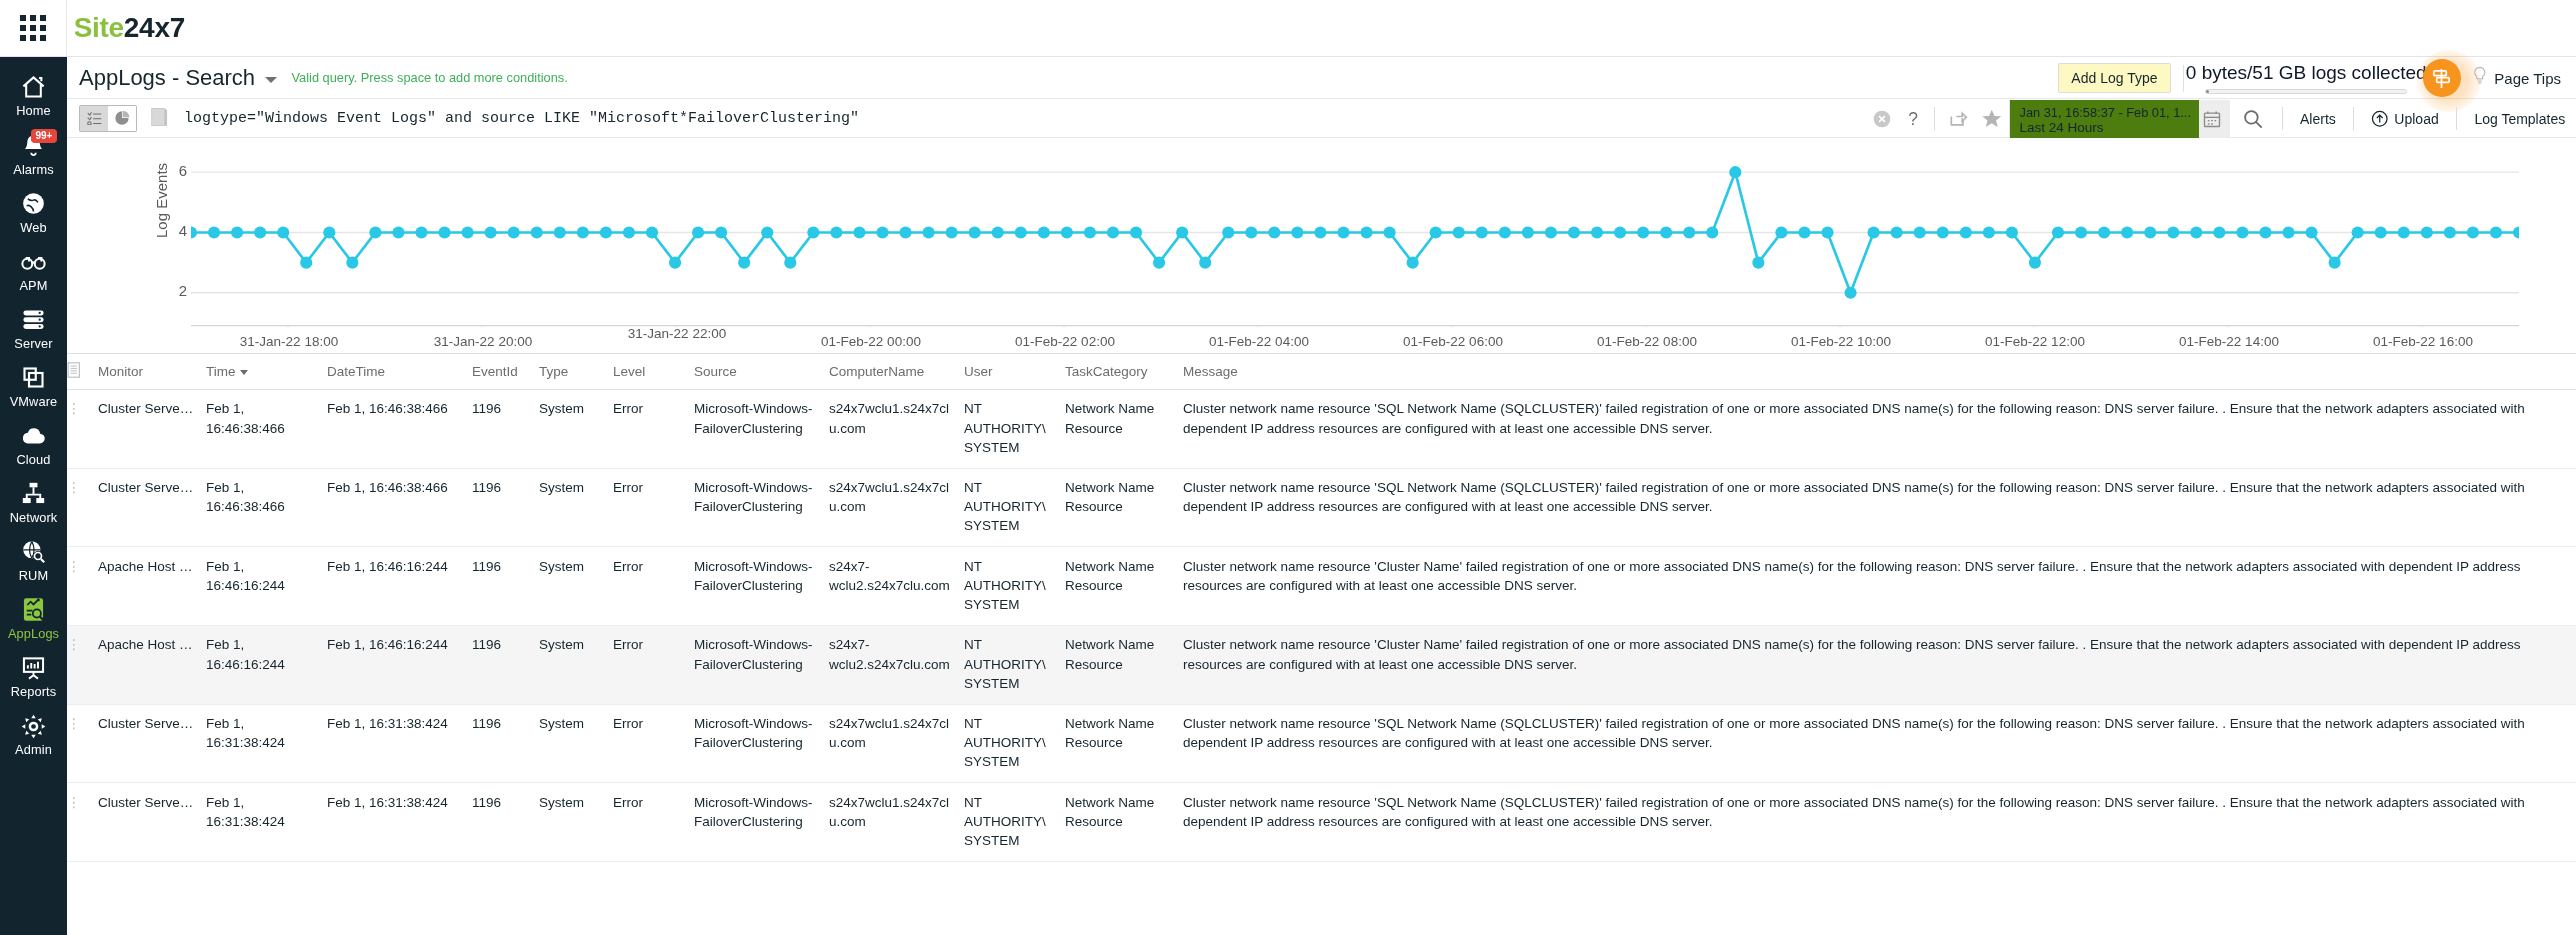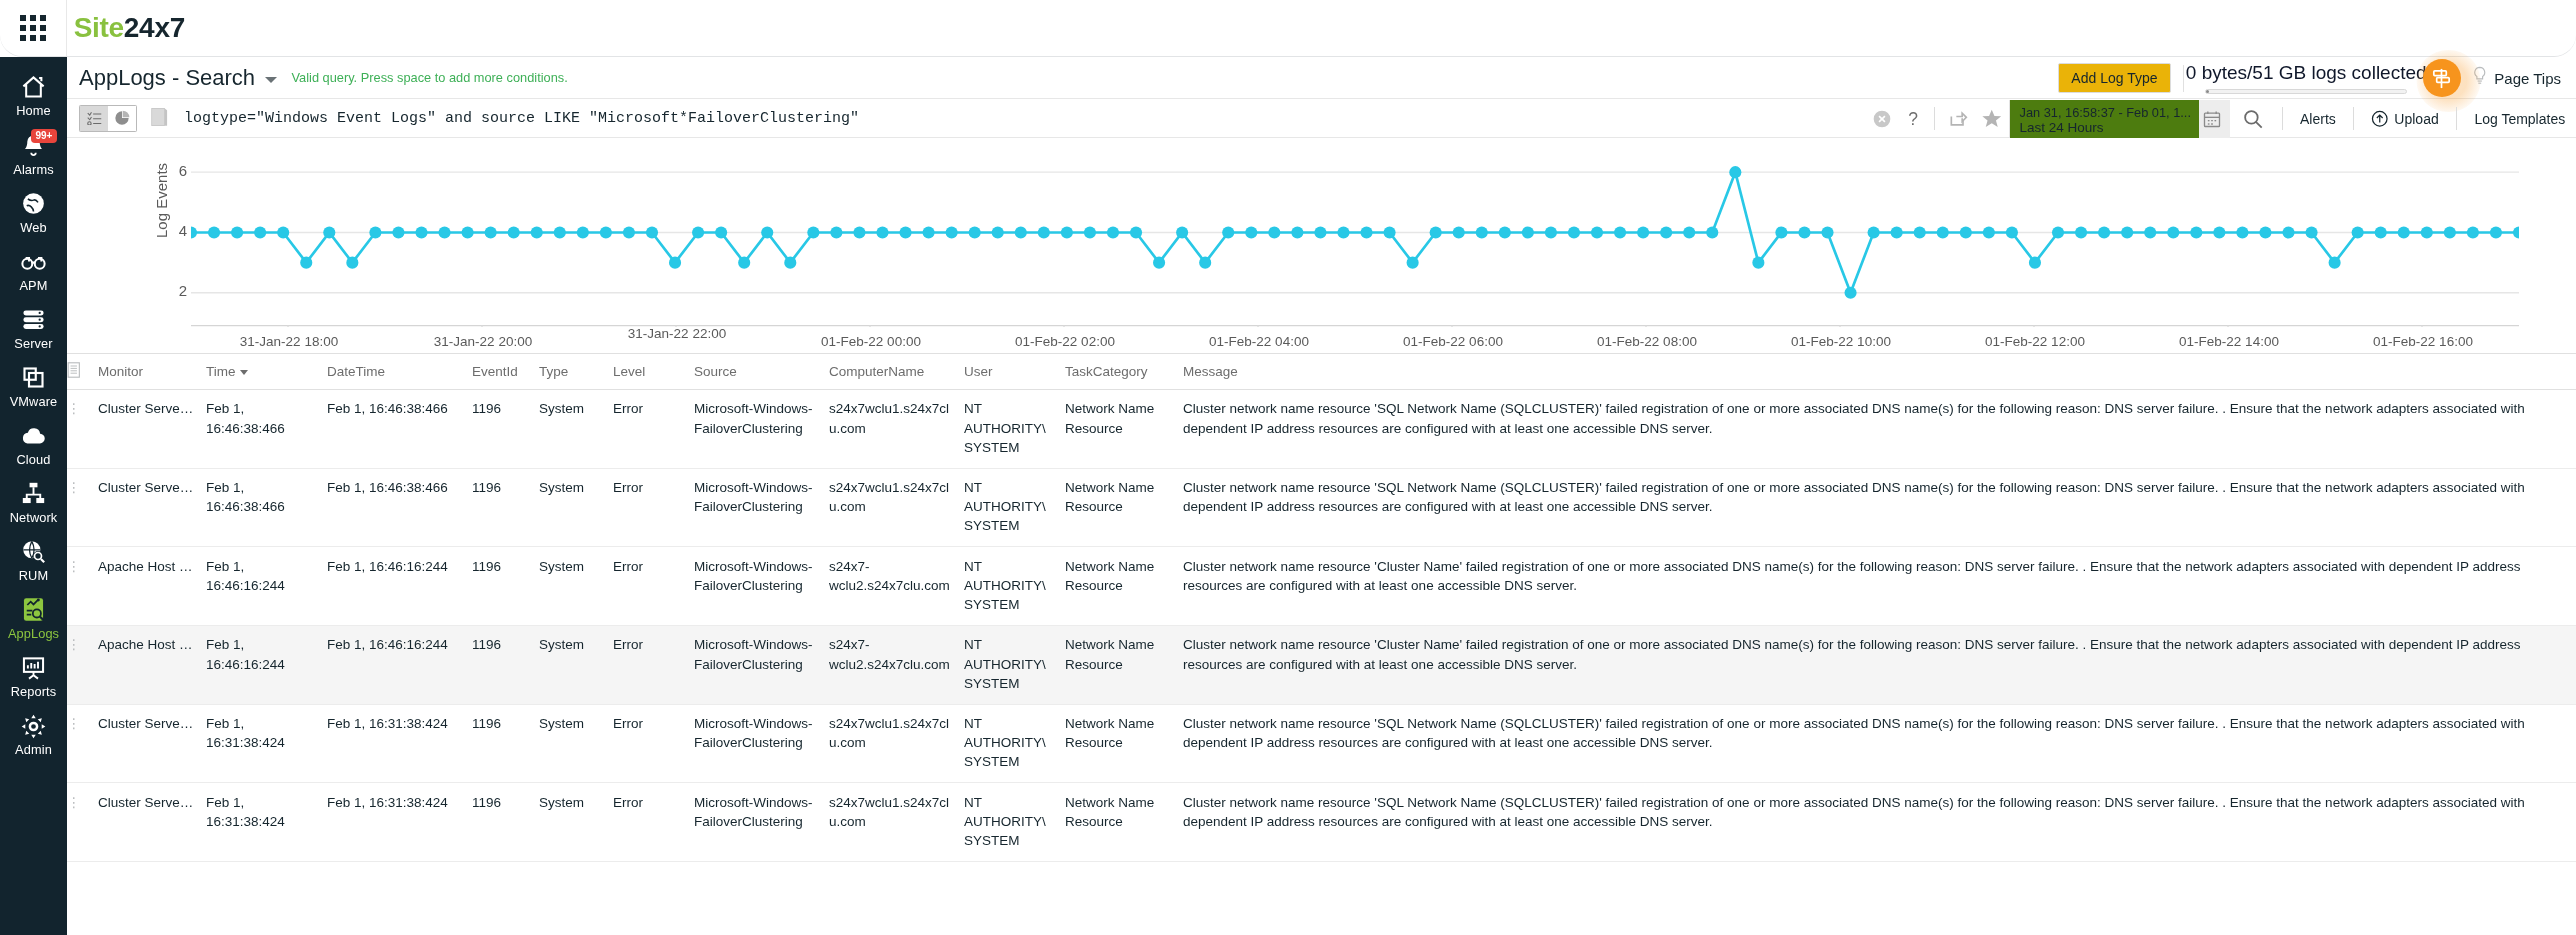--- a/index.html
+++ b/index.html
@@ -7,21 +7,21 @@
     width: 2576px; height: 935px;
     background: #ffffff;
     font-family: "Liberation Sans", sans-serif;
     overflow: hidden;
   }
 
   
   .brandbar {
     position: absolute; top: 0; left: 0; width: 2576px; height: 57px;
     background: #ffffff; border-bottom: 0.7px solid #e2e4e6;
-    display: flex; align-items: center; border-radius: 22px;
+    display: flex; align-items: center;
   }
   .apps-grid-btn {
     width: 67px; height: 56px; display: flex; align-items: center;
     justify-content: center; cursor: pointer;
     border-right: 0.7px solid #e8e8e8;
   }
   .grid-dots { display: grid; grid-template-columns: repeat(3, 6px);
     grid-template-rows: repeat(3, 6px); gap: 4px; }
   .grid-dots i { display: block; width: 6px; height: 6px; background: #16262e; }
   .brand-logo { margin-left: 6.7px; font-size: 28px; font-weight: bold;
@@ -66,21 +66,21 @@
     width: 0; height: 0; border-left: 6px solid transparent;
     border-right: 6px solid transparent; border-top: 6.7px solid #6a7276;
     margin-left: 9.4px; margin-top: 4px; cursor: pointer;
   }
   .valid-msg { margin-left: 15px; font-size: 12.8px; color: #3eb057;
     white-space: nowrap; }
 
   .head-right { position: absolute; right: 0; top: 0; height: 42px;
     display: flex; align-items: center; }
   .add-log-btn {
-    background: #eab308; border: 0.7px solid #dcdcdc; border-radius: 2px;
+    background: #fef9c3; border: 0.7px solid #dcdcdc; border-radius: 2px;
     font-size: 14px; color: #16262e; padding: 6px 12px; cursor: pointer;
     white-space: nowrap;
   }
   .vdiv { width: 0.7px; height: 27px; background: #e0e0e0; margin: 0 12px; }
   .quota-wrap { display: flex; flex-direction: column;
     align-items: center; width: 222px; }
   .quota-text { font-size: 19px; color: #0f172a; white-space: nowrap; }
   .quota-bar { width: 202px; height: 4.7px; background: #f2f2f2;
     border: 0.7px solid #d8d8d8; border-radius: 2.7px; margin-top: 4.7px; }
   .quota-fill { width: 2.7px; height: 100%; background: #8a8a8a;

